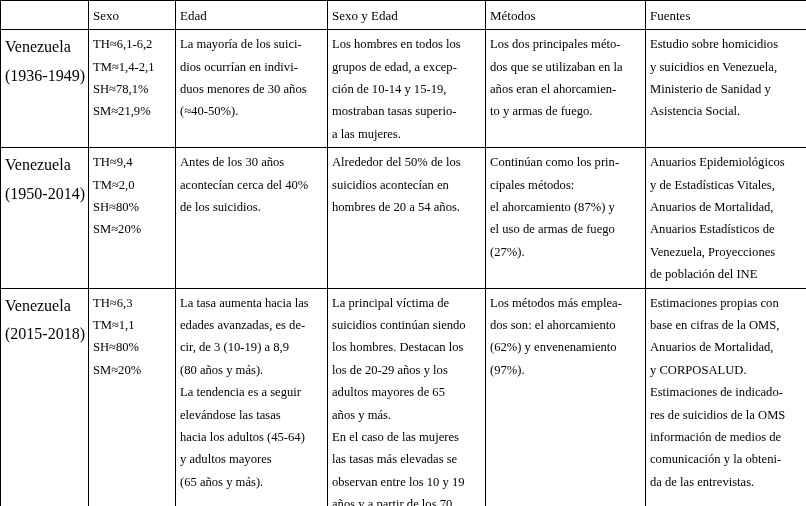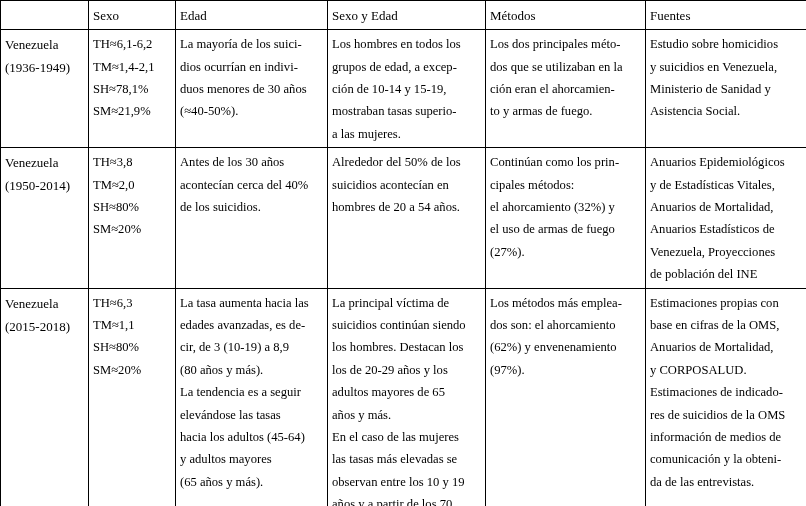--- a/index.html
+++ b/index.html
@@ -50,21 +50,21 @@
     padding-top: 1px;
     padding-bottom: 1px;
     line-height: 1.35;
     vertical-align: middle;
     font-size: 13px;
   }
   td.region-cell {
     text-align: center;
     font-weight: bold;
     line-height: 1.78;
-    font-size: 13px;
+    font-size: 16px;
     padding-top: 4px;
   }
   td.sexo-cell {
     text-align: center;
     line-height: 1.78;
     margin-top: 12px;
   }
   td.text-cell {
     text-align: left;
     line-height: 1.78;
@@ -131,56 +131,56 @@
         <td class="text-cell">
           <span class="cell-line">Los hombres en todos los</span>
           <span class="cell-line">grupos de edad, a excep-</span>
           <span class="cell-line">ción de 10-14 y 15-19,</span>
           <span class="cell-line">mostraban tasas superio-</span>
           <span class="cell-line">a las mujeres.</span>
         </td>
         <td class="text-cell">
           <span class="cell-line">Los dos principales méto-</span>
           <span class="cell-line">dos que se utilizaban en la</span>
-          <span class="cell-line">ción eran el ahorcamien-</span>
+          <span class="cell-line">años eran el ahorcamien-</span>
           <span class="cell-line">to y armas de fuego.</span>
         </td>
         <td class="text-cell">
           <span class="cell-line">Estudio sobre homicidios</span>
           <span class="cell-line">y suicidios en Venezuela,</span>
           <span class="cell-line">Ministerio de Sanidad y</span>
           <span class="cell-line">Asistencia Social.</span>
         </td>
       </tr>
 
       <tr class="r2">
         <td class="region-cell">
           <span class="cell-line">Venezuela</span>
           <span class="cell-line">(1950-2014)</span>
         </td>
         <td class="sexo-cell">
-          <span class="cell-line">TH≈3,8</span>
+          <span class="cell-line">TH≈9,4</span>
           <span class="cell-line">TM≈2,0</span>
           <span class="cell-line">SH≈80%</span>
           <span class="cell-line">SM≈20%</span>
         </td>
         <td class="text-cell">
           <span class="cell-line">Antes de los 30 años</span>
           <span class="cell-line">acontecían cerca del 40%</span>
           <span class="cell-line">de los suicidios.</span>
         </td>
         <td class="text-cell">
           <span class="cell-line">Alrededor del 50% de los</span>
           <span class="cell-line">suicidios acontecían en</span>
           <span class="cell-line">hombres de 20 a 54 años.</span>
         </td>
         <td class="text-cell">
           <span class="cell-line">Continúan como los prin-</span>
           <span class="cell-line">cipales métodos:</span>
-          <span class="cell-line">el ahorcamiento (32%) y</span>
+          <span class="cell-line">el ahorcamiento (87%) y</span>
           <span class="cell-line">el uso de armas de fuego</span>
           <span class="cell-line">(27%).</span>
         </td>
         <td class="text-cell">
           <span class="cell-line">Anuarios Epidemiológicos</span>
           <span class="cell-line">y de Estadísticas Vitales,</span>
           <span class="cell-line">Anuarios de Mortalidad,</span>
           <span class="cell-line">Anuarios Estadísticos de</span>
           <span class="cell-line">Venezuela, Proyecciones</span>
           <span class="cell-line">de población del INE</span>

